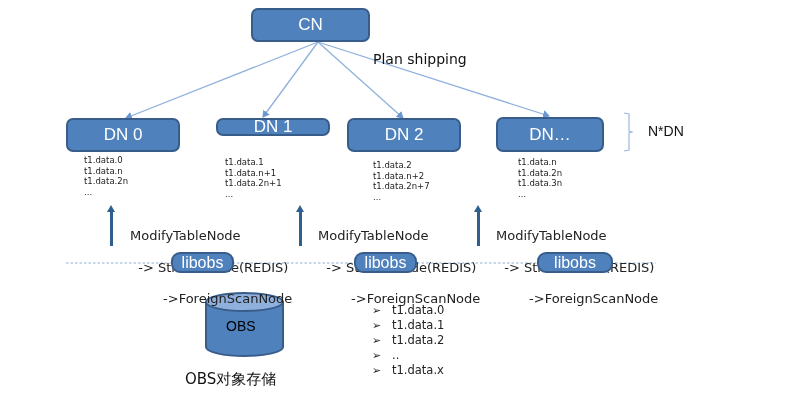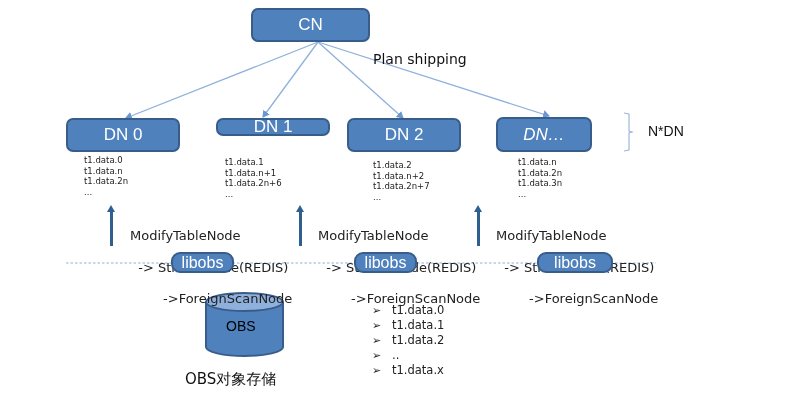--- a/index.html
+++ b/index.html
@@ -56,35 +56,35 @@
 
 <div class="node big" style="left:66px;top:118px;width:114px;height:34px;">
   <span>DN 0</span>
 </div>
 <div class="node big" style="left:204px;top:118px;width:114px;height:18px;margin-left:12px;">
   <span>DN 1</span>
 </div>
 <div class="node big" style="left:347px;top:118px;width:114px;height:34px;">
   <span>DN 2</span>
 </div>
-<div class="node big" style="left:496px;top:117px;width:96px;height:35px;font-style:italic;">
+<div class="node big" style="left:496px;top:117px;width:108px;height:35px;">
   <span>DN…</span>
 </div>
 <div class="label" style="left:648px;top:123px;font-size:14px;">N*DN</div>
 
 <div class="datalist" style="left:84px;top:155px;">
   <div>t1.data.0</div>
   <div>t1.data.n</div>
   <div>t1.data.2n</div>
   <div>...</div>
 </div>
 <div class="datalist" style="left:225px;top:157px;">
   <div>t1.data.1</div>
   <div>t1.data.n+1</div>
-  <div>t1.data.2n+6</div>
+  <div>t1.data.2n+1</div>
   <div>...</div>
 </div>
 <div class="datalist" style="left:373px;top:160px;">
   <div>t1.data.2</div>
   <div>t1.data.n+2</div>
   <div>t1.data.2n+7</div>
   <div>...</div>
 </div>
 <div class="datalist" style="left:518px;top:157px;">
   <div>t1.data.n</div>

